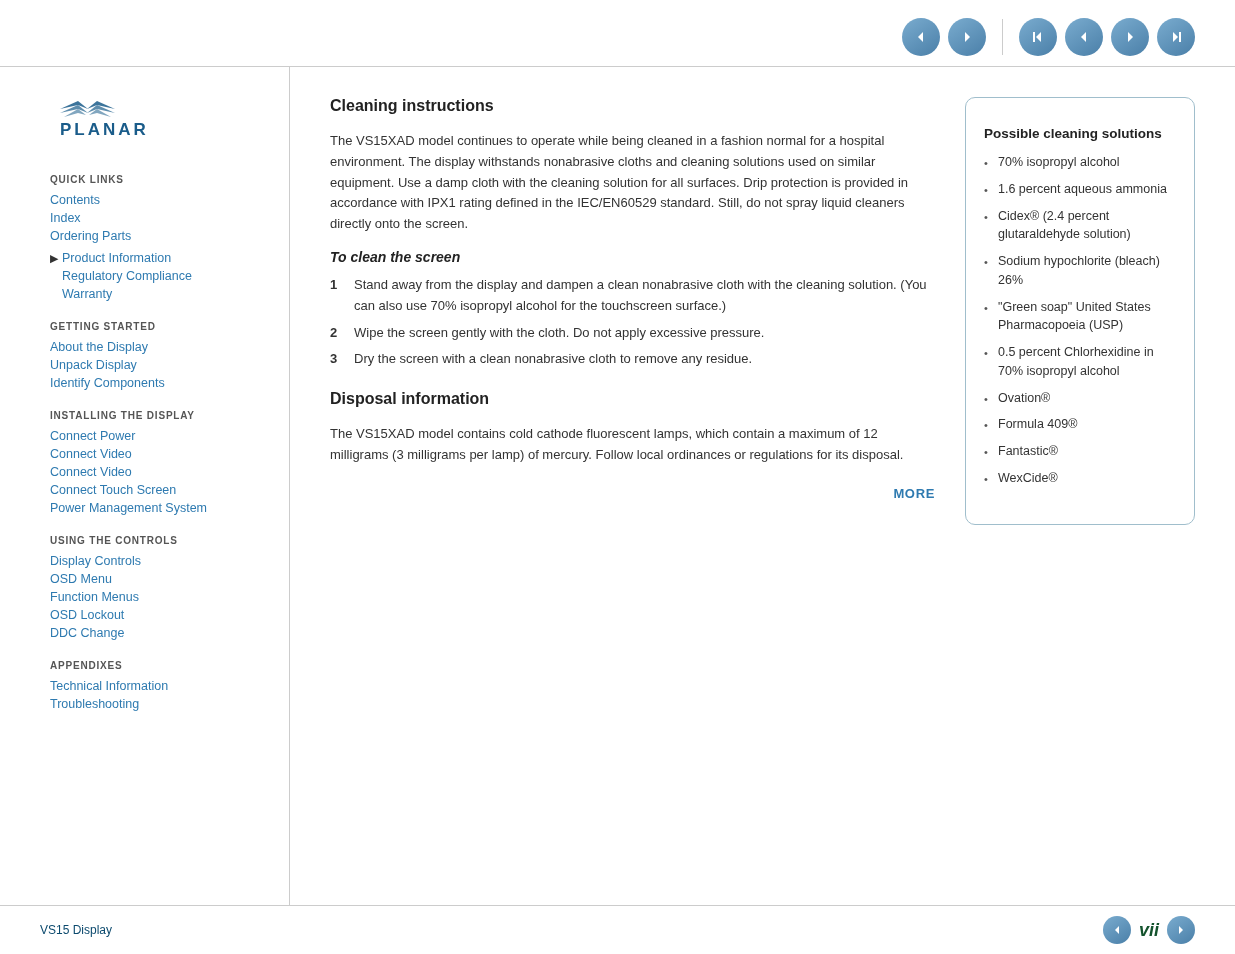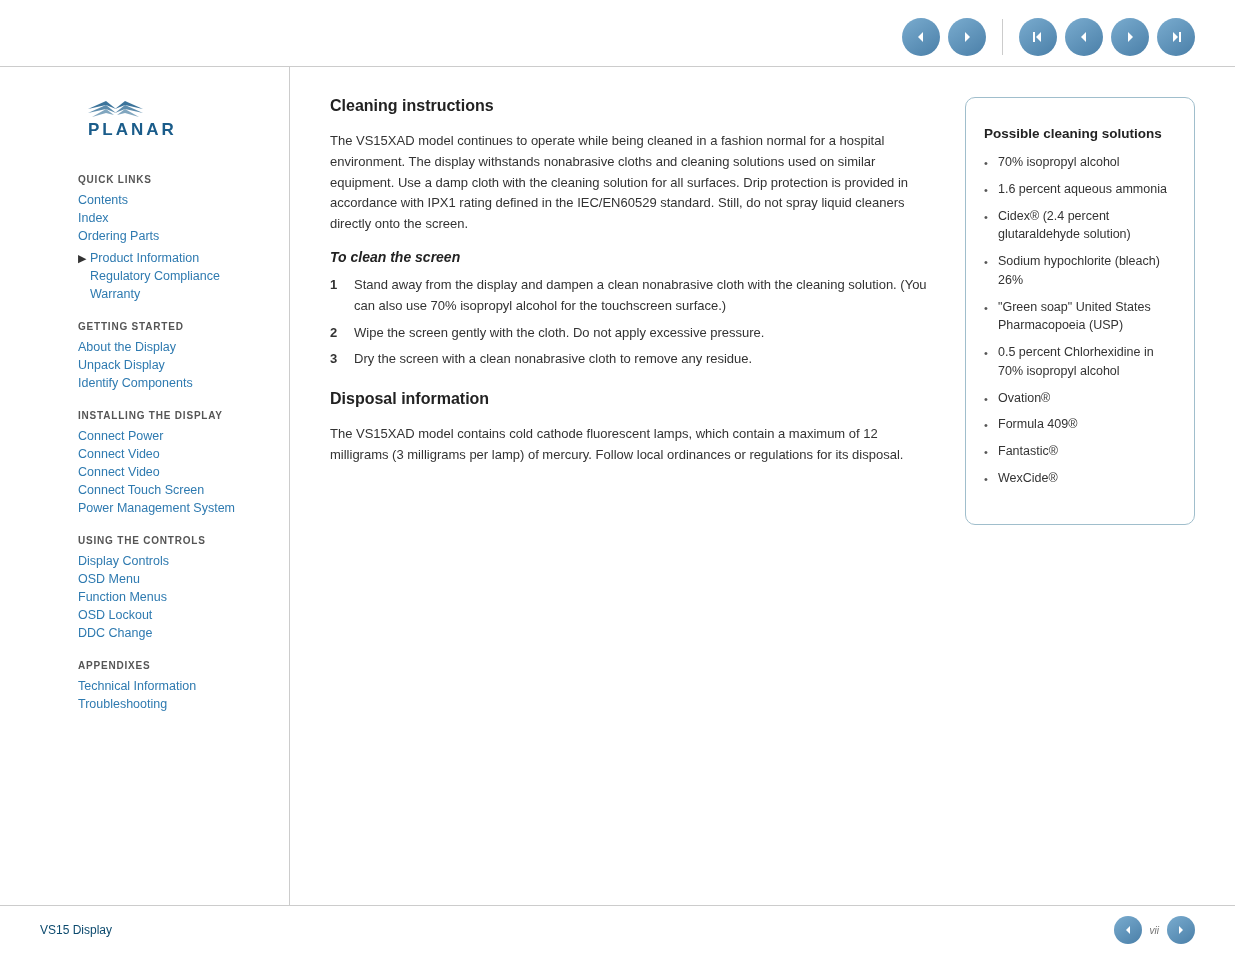--- a/index.html
+++ b/index.html
@@ -49,21 +49,21 @@
     
     .main-layout {
       display: flex;
       flex: 1;
     }
 
     
     .sidebar {
       width: 290px;
       min-width: 290px;
-      padding: 20px 20px 20px 78px;
+      padding: 20px 20px 20px 50px;
       border-right: 1px solid #ccc;
     }
     .logo-area {
       margin-bottom: 28px;
     }
     .logo-svg {
       width: 140px;
       height: 55px;
     }
 
@@ -223,24 +223,24 @@
       background: linear-gradient(145deg, #7aaccf, #4a7fa8);
       border: none;
       cursor: pointer;
       display: flex;
       align-items: center;
       justify-content: center;
       color: #fff;
       font-size: 12px;
     }
     .footer-page-num {
-      font-size: 10px;
+      font-size: 18px;
       font-style: italic;
-      color: #737373;
-      font-weight: normal;
+      color: #14532d;
+      font-weight: bold;
     }
   </style>
 </head>
 <body>
 
 <div class="top-bar">
   <div class="nav-buttons">
     <button class="nav-btn" title="Back">
       <svg width="14" height="14" viewBox="0 0 14 14">
           <polygon points="9,2 4,7 9,12" fill="white"></polygon>
@@ -353,20 +353,21 @@
             <span class="num">2</span>
             <span>Wipe the screen gently with the cloth. Do not apply excessive pressure.</span>
           </li>
           <li>
             <span class="num">3</span>
             <span>Dry the screen with a clean nonabrasive cloth to remove any residue.</span>
           </li>
         </ol>
         <h1>Disposal information</h1>
         <p>The VS15XAD model contains cold cathode fluorescent lamps, which contain a maximum of 12 milligrams (3 milligrams per lamp) of mercury. Follow local ordinances or regulations for its disposal.</p>
+        <div class="more-link">MORE</div>
       </div>
 
       <div class="side-panel">
         <h3>Possible cleaning solutions</h3>
         <ul>
           <li>
             <span class="bullet">•</span>
             <span>70% isopropyl alcohol</span>
           </li>
           <li>

